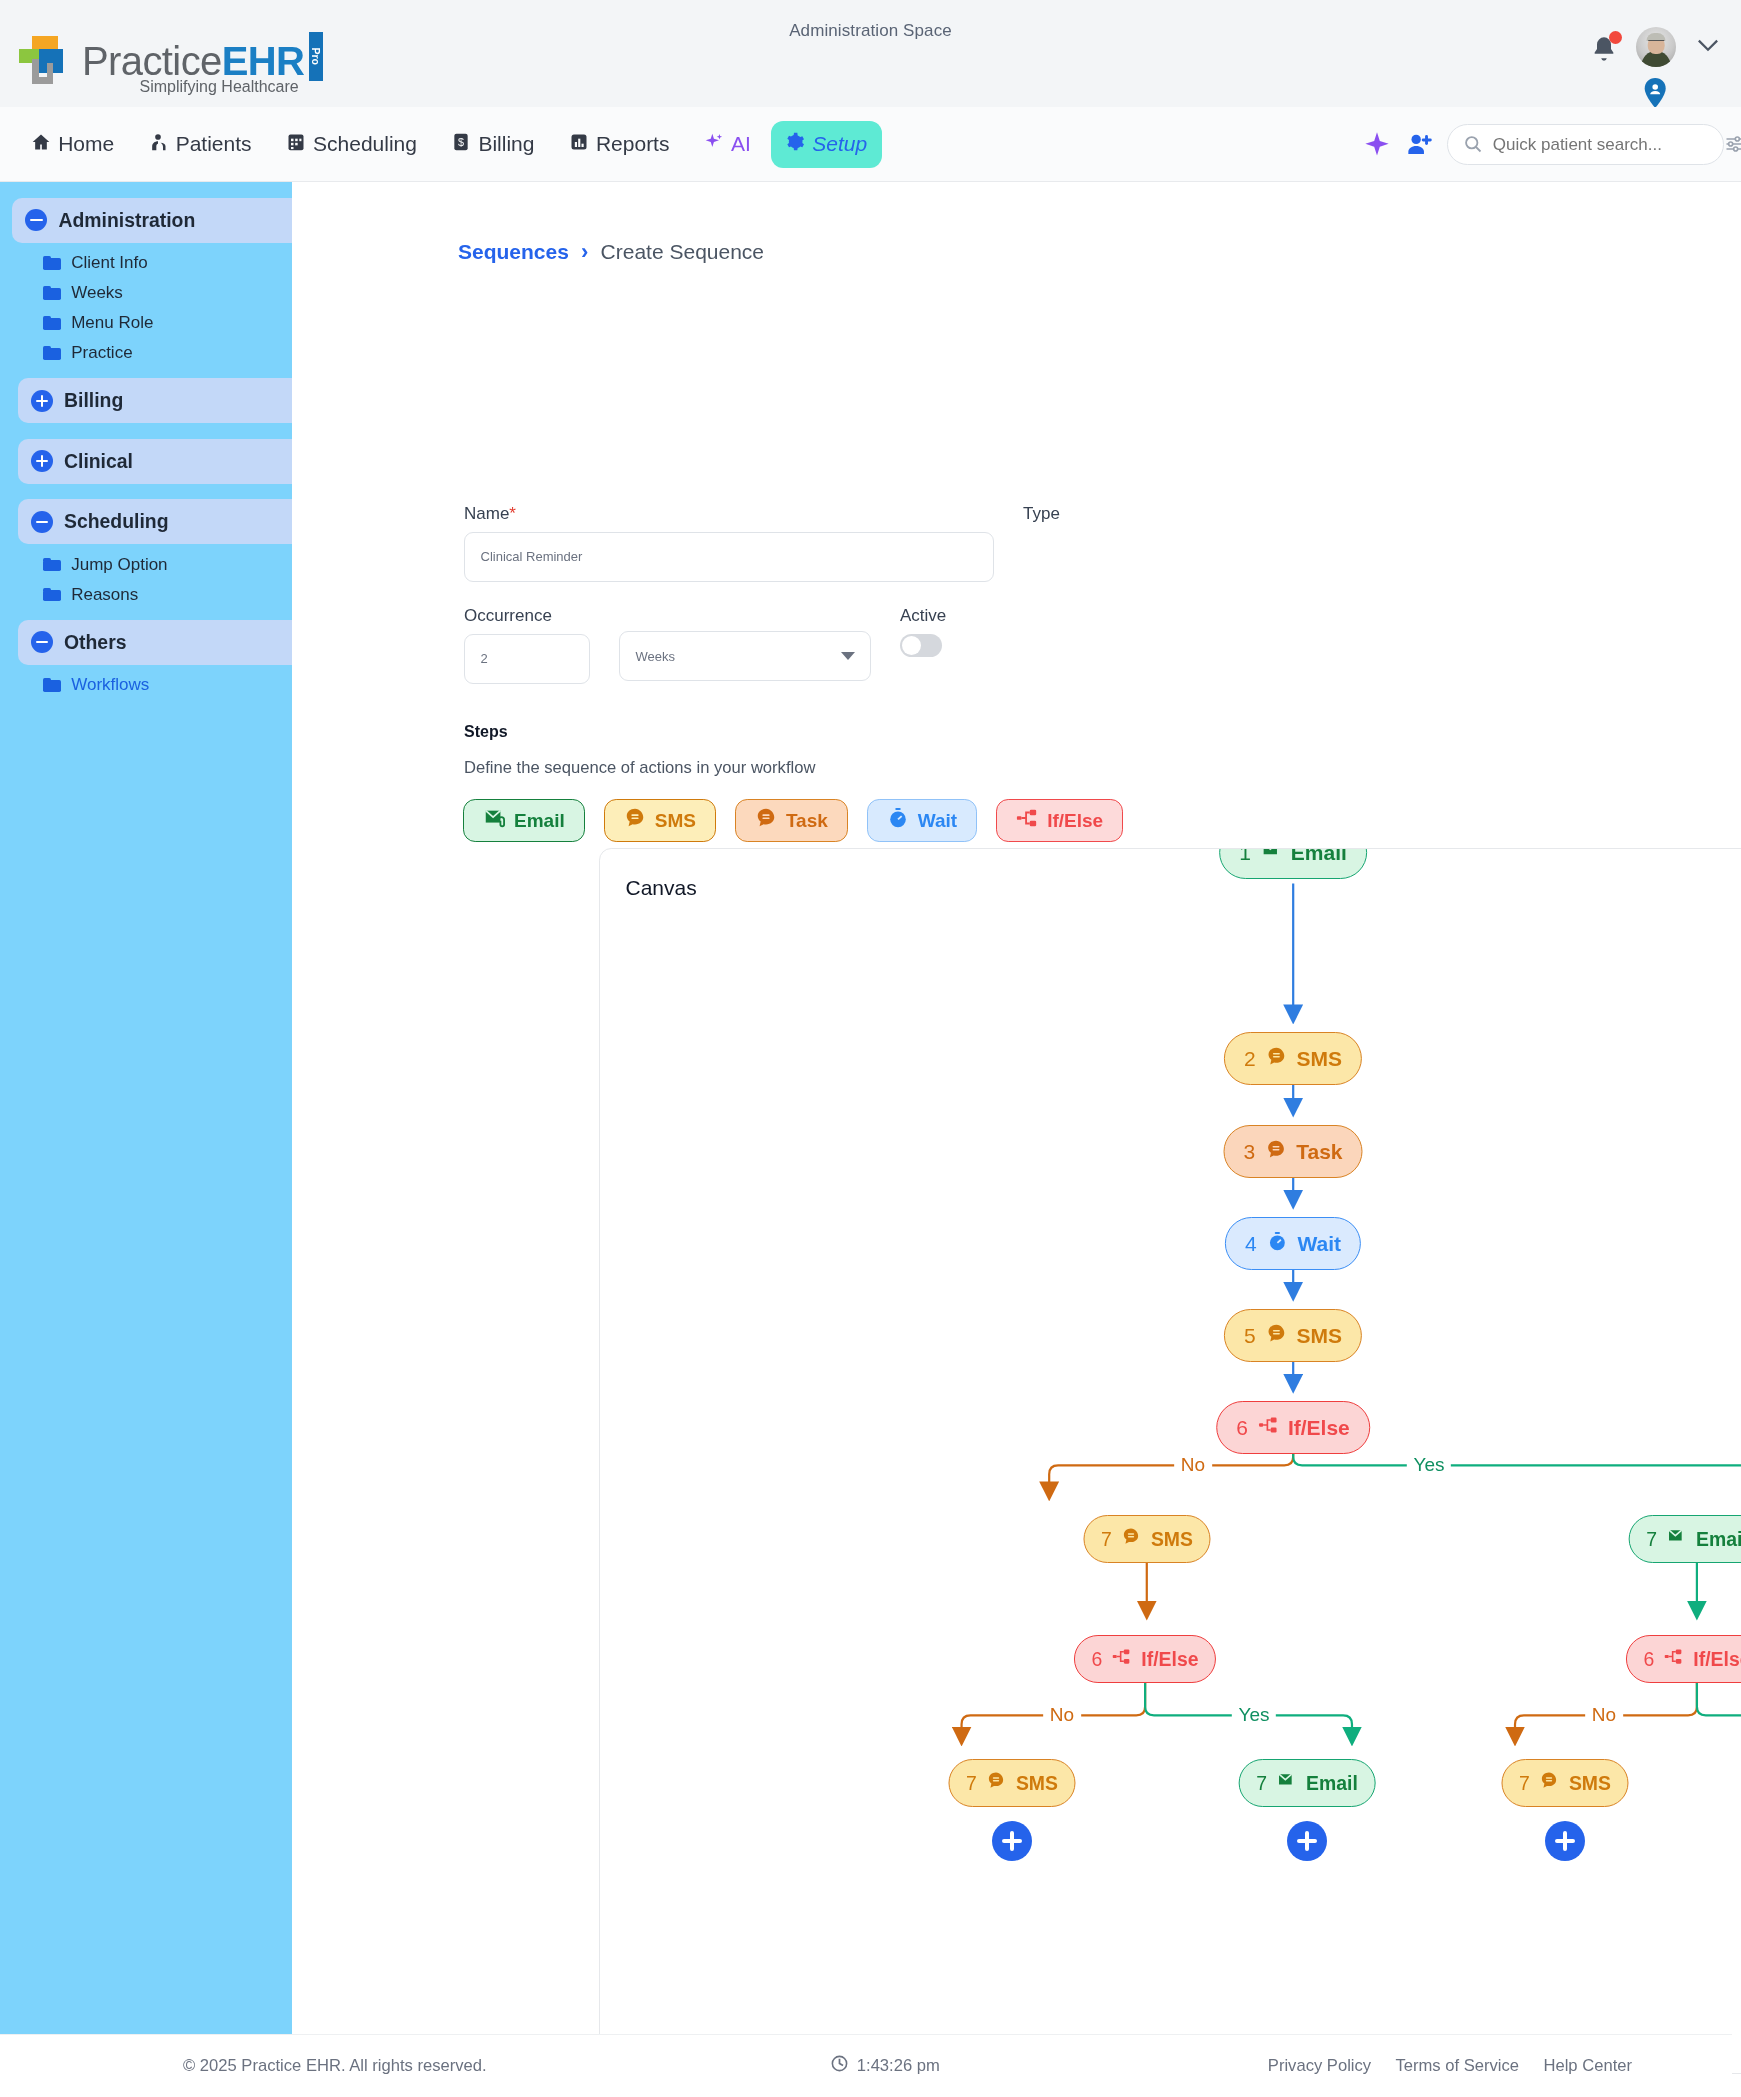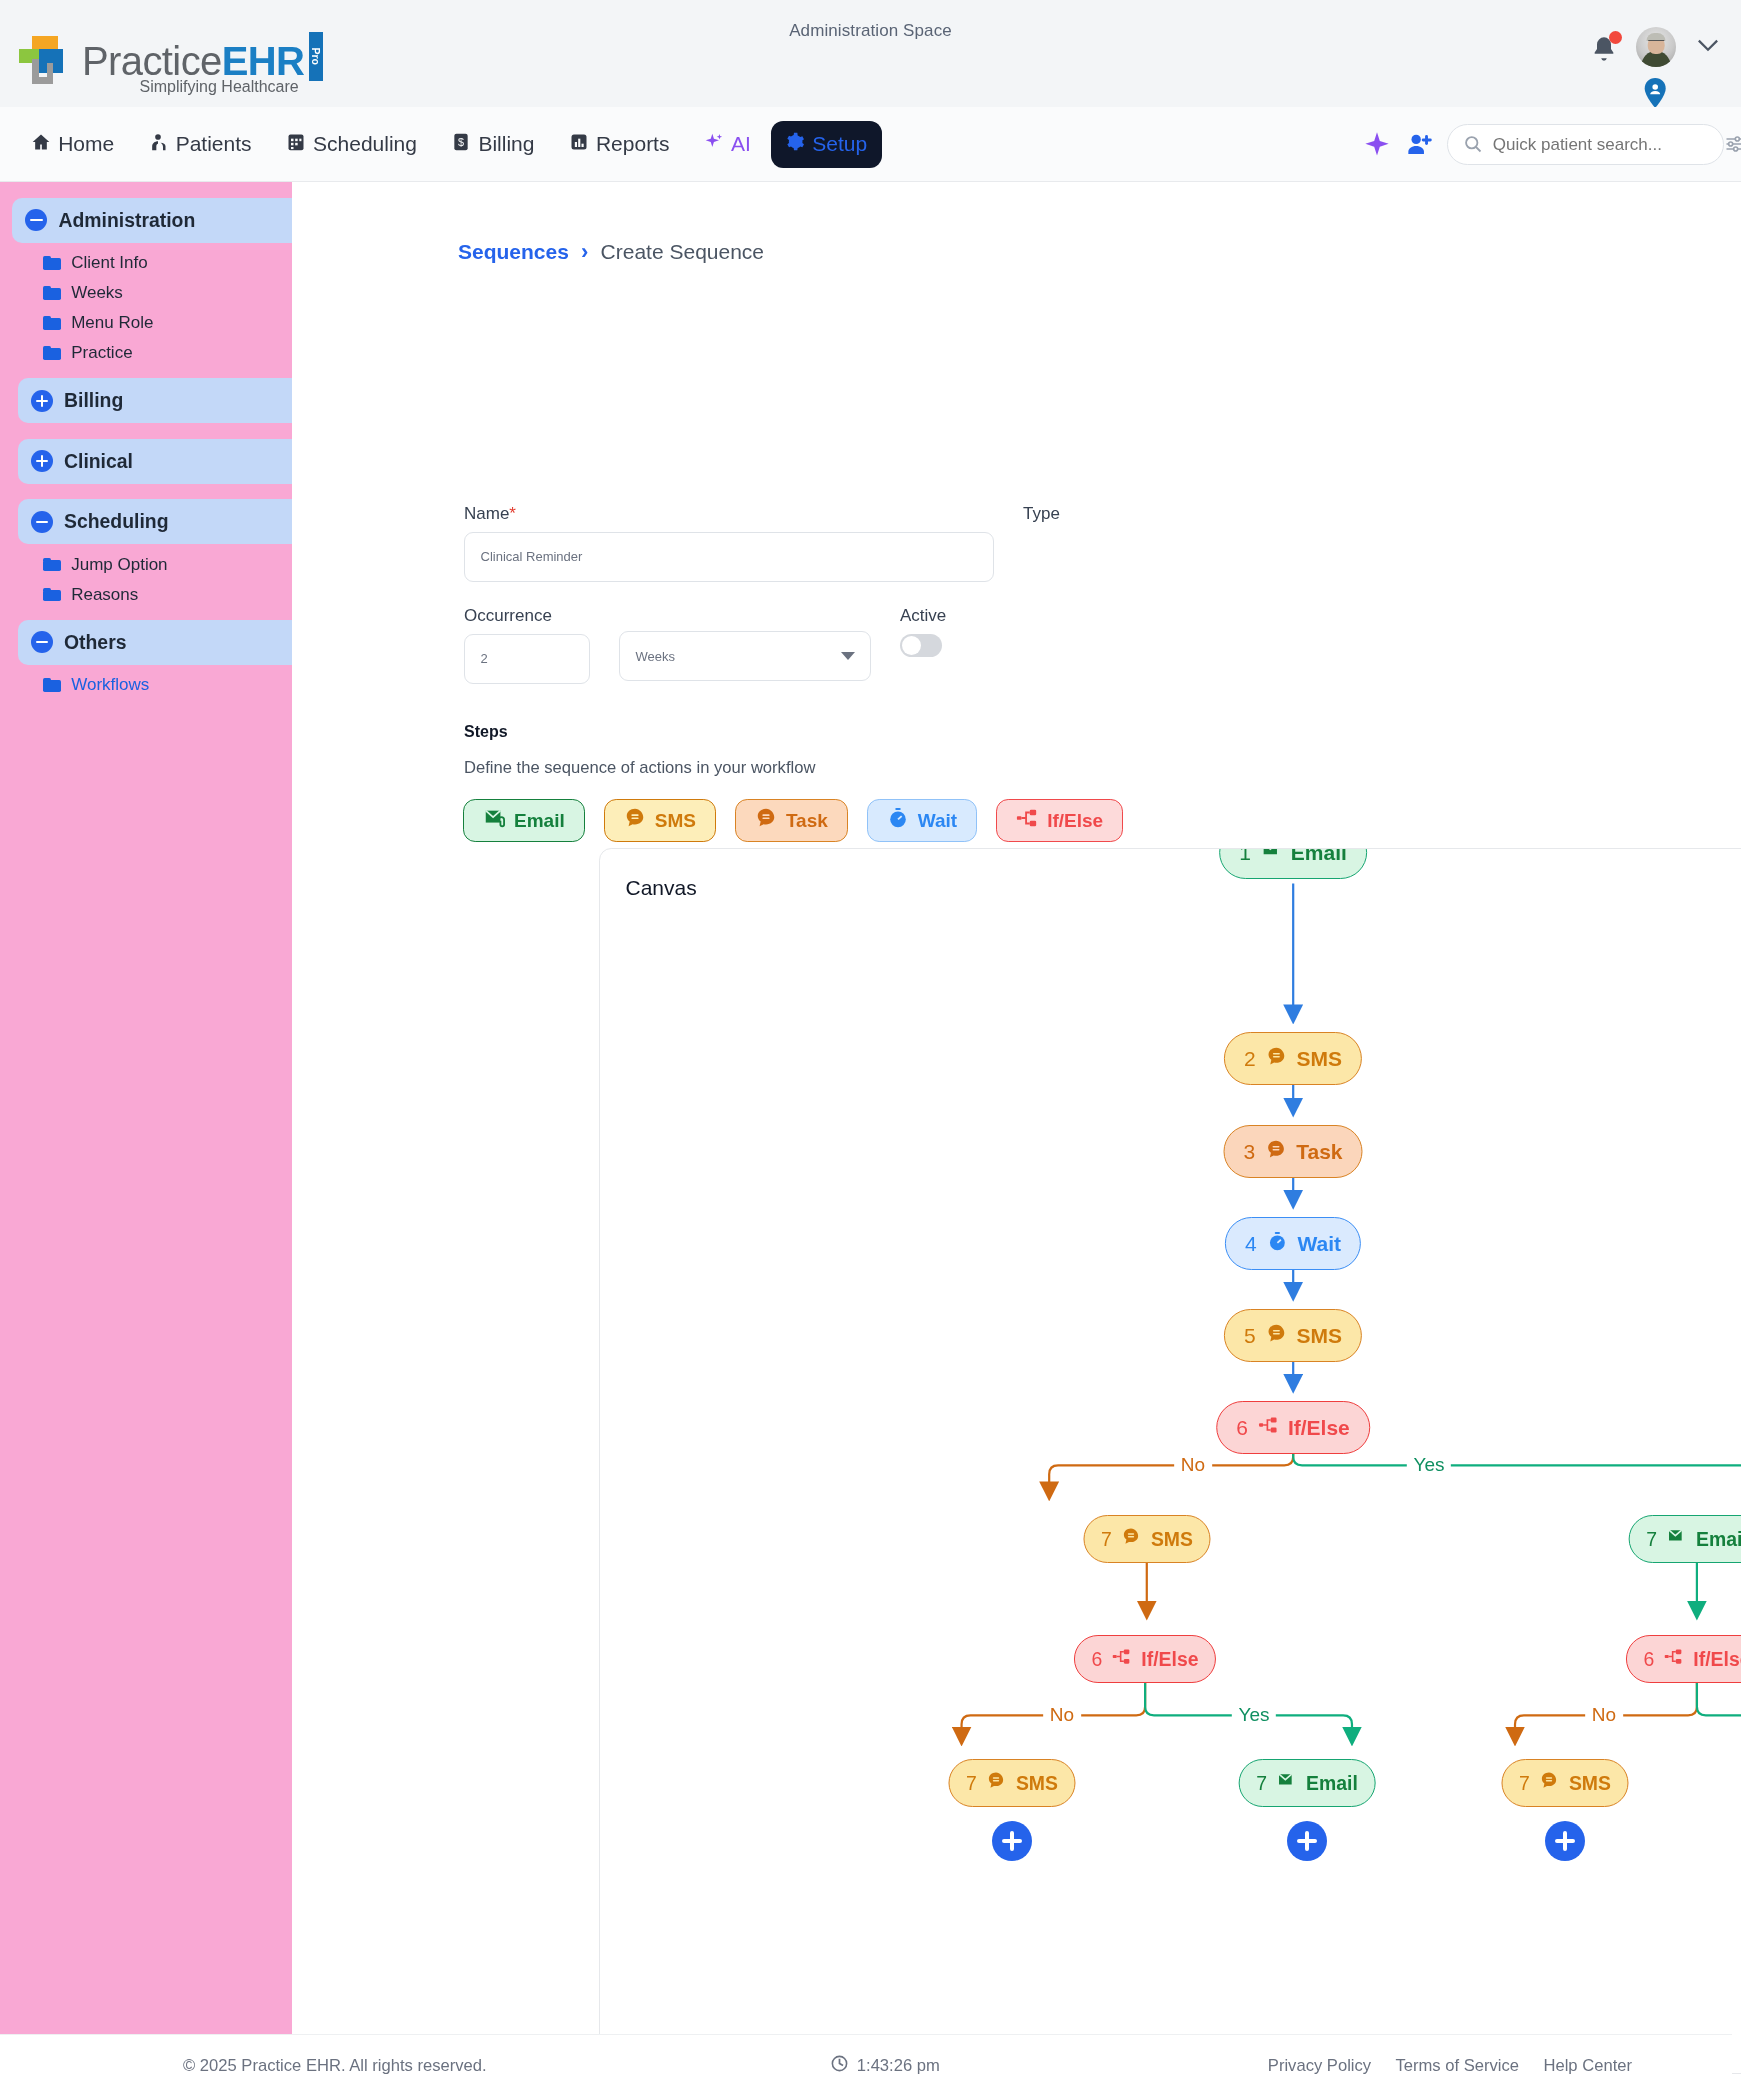--- a/index.html
+++ b/index.html
@@ -53,36 +53,36 @@
     position:absolute; left:0; top:107px; width:1741px; height:75px;
     background:#fafbfc; border-bottom:0.6px solid #e8eaed;
     display:flex; align-items:center;
   }
   .nav-items { display:flex; align-items:center; padding-left:16.6px; gap:5.5px; }
   .nav-item {
     display:flex; align-items:center; gap:7.2px; padding:11px 14.4px; border-radius:12.2px;
     font-size:21px; color:#343a46; cursor:pointer; white-space:nowrap;
   }
   .nav-item.ai { color:#8a4ff0; }
-  .nav-item.active { color:#2563eb; background:#0f172a; }
+  .nav-item.active { color:#2563eb; background:#5eead4;font-style:italic; }
   .nav-right { position:absolute; right:16.6px; top:0; height:75px; display:flex; align-items:center; gap:12.2px;}
   .sparkle-btn, .adduser-btn { width:31px; height:31px; cursor:pointer; display:flex; align-items:center; justify-content:center;}
   .search-box {
     display:flex; align-items:center; gap:10px; width:277px; height:41px;
     border:0.6px solid #dfe3e8; border-radius:20.5px; background:#fff; padding:0 14.4px; cursor:text;
   }
   .search-box input {
     border:none; outline:none; flex:1; font-size:17px; color:#9aa2ae;
     font-family:"Liberation Sans", sans-serif; background:transparent;
   }
 
   
   .sidebar {
     position:absolute; left:0; top:182px; width:350px; height:1852px;
-    background:#f9a8d4; padding:15.5px 12.2px 0 12.2px;
+    background:#7dd3fc; padding:15.5px 12.2px 0 12.2px;
   }
   .side-group {
     display:flex; align-items:center; gap:11px; background:#c3d8f8;
     border-radius:10px; padding:11px 13.3px; margin-bottom:5.5px; cursor:pointer;
   }
   .side-group.indent { margin-left:5.5px; }
   .side-group-label { font-size:19.4px; font-weight:700; color:#1f2937; }
   .tgl { width:22px; height:22px; border-radius:50%; background:#2563eb; position:relative; flex:none;}
   .tgl::before { content:""; position:absolute; left:5px; top:10px; width:12.2px; height:2.2px; background:#fff; border-radius:1.1px;}
   .tgl.plus::after { content:""; position:absolute; left:10px; top:5px; width:2.2px; height:12.2px; background:#fff; border-radius:1.1px;}

